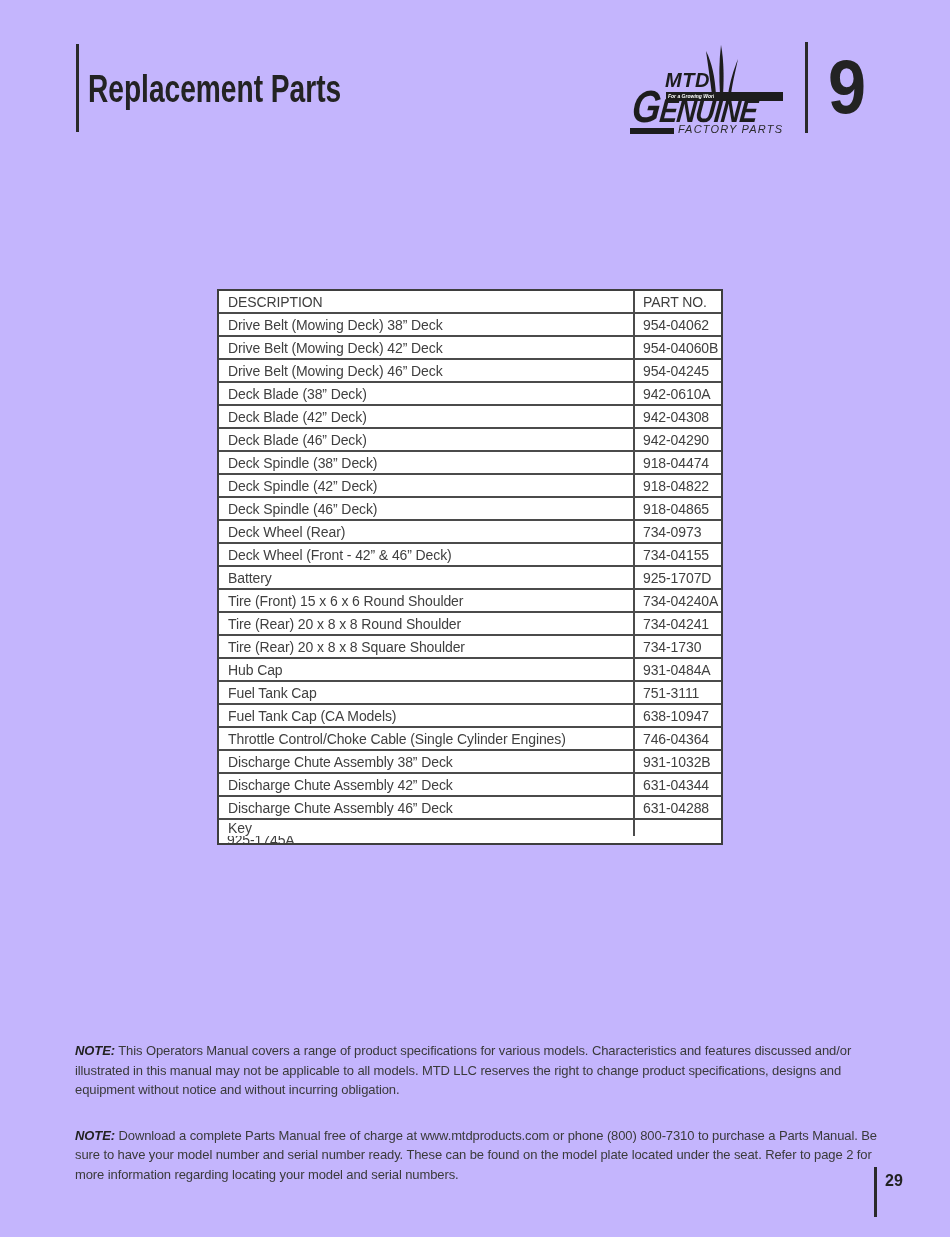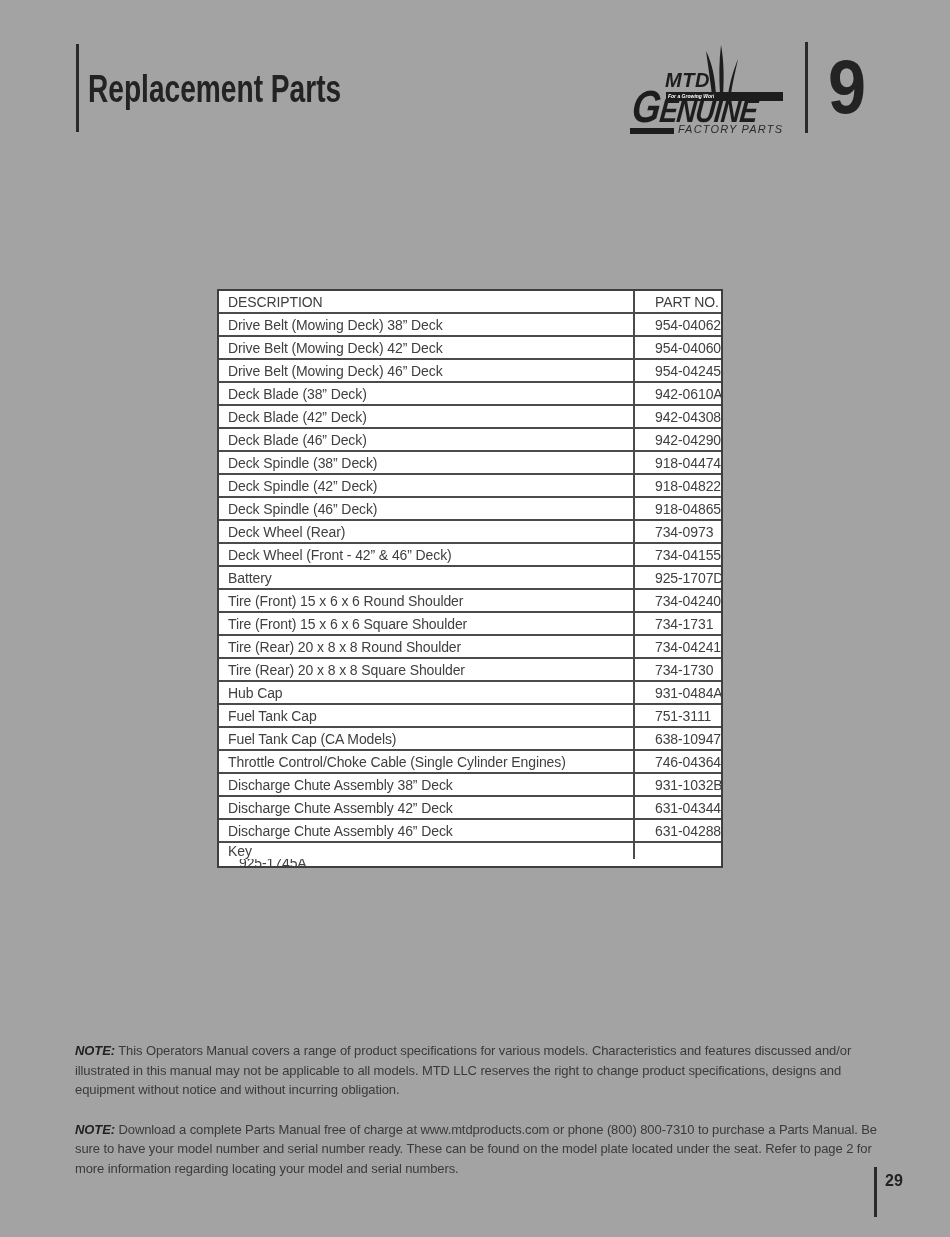--- a/index.html
+++ b/index.html
@@ -1,19 +1,19 @@
 <!DOCTYPE html>
 <html><head>
 <meta charset="utf-8">
 <style>
   * { margin:0; padding:0; box-sizing:border-box; }
   html,body { background:#ffffff; }
   body { font-family:"Liberation Sans", sans-serif; }
   .page {
-    position:relative; width:950px; height:1237px; background:#a3a3a3;
+    position:relative; width:950px; height:1237px; background:#c4b5fd;
     color:#2f2f2f; overflow:hidden;
   }
 
   
   .title-rule { position:absolute; left:76px; top:44px; width:3px; height:88px; background:#2a2a2a; }
   .page-title {
     position:absolute; left:88px; top:70px; font-size:38px; font-weight:700;
     color:#232323; line-height:1; white-space:nowrap;
     transform:scaleX(0.74); transform-origin:left center; letter-spacing:0;
   }
@@ -51,26 +51,26 @@
 
   
   .parts-table {
     position:absolute; left:217px; top:289px; width:506px;
     border:2px solid #3e3e3e; background:#ffffff;
   }
   .t-row { display:flex; height:23px; border-bottom:2px solid #4b4b4b; align-items:stretch; }
   .t-row:last-child { border-bottom:none;flex-direction:column; }
   .cell { display:flex; align-items:center; font-size:14px; color:#404040; letter-spacing:-0.1px; white-space:nowrap; overflow:hidden; }
   .cell.desc { width:416px; padding-left:9px; border-right:2px solid #4b4b4b; }
-  .cell.part { flex:1; padding-left:20px; }
+  .cell.part { flex:1; padding-left:8px; }
   .t-header .cell { font-size:14px; color:#3e3e3e; }
 
   
   .notes { position:absolute; left:75px; top:1041px; width:804px; font-size:13px; line-height:19.5px; color:#3a3a3a; letter-spacing:-0.1px; }
-  .note + .note { margin-top:20px; }
+  .note + .note { margin-top:26px; }
   .note-label { font-weight:700; font-style:italic; color:#222222; }
 
   
   .pageno-rule { position:absolute; left:874px; top:1167px; width:3px; height:50px; background:#2a2a2a; }
   .page-number { position:absolute; left:885px; top:1172px; font-size:16px; font-weight:700; color:#222222; }
 </style>
 </head>
 <body>
 
 <div class="page">
@@ -148,24 +148,20 @@
         </div>
         <div class="t-row">
           <div class="cell desc">Battery</div>
           <div class="cell part">925-1707D</div>
         </div>
         <div class="t-row">
           <div class="cell desc">Tire (Front) 15 x 6 x 6 Round Shoulder</div>
           <div class="cell part">734-04240A</div>
         </div>
         <div class="t-row">
-          <div class="cell desc">Tire (Front) 15 x 6 x 6 Square Shoulder</div>
-          <div class="cell part">734-1731</div>
-        </div>
-        <div class="t-row">
           <div class="cell desc">Tire (Rear) 20 x 8 x 8 Round Shoulder</div>
           <div class="cell part">734-04241</div>
         </div>
         <div class="t-row">
           <div class="cell desc">Tire (Rear) 20 x 8 x 8 Square Shoulder</div>
           <div class="cell part">734-1730</div>
         </div>
         <div class="t-row">
           <div class="cell desc">Hub Cap</div>
           <div class="cell part">931-0484A</div>

